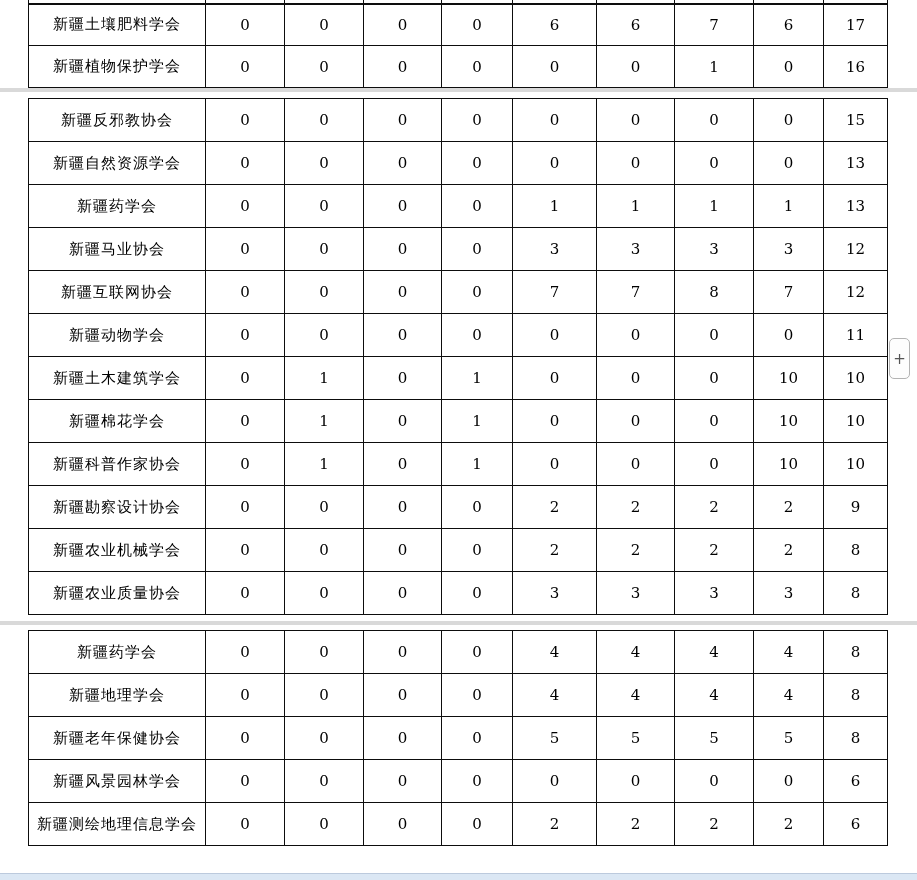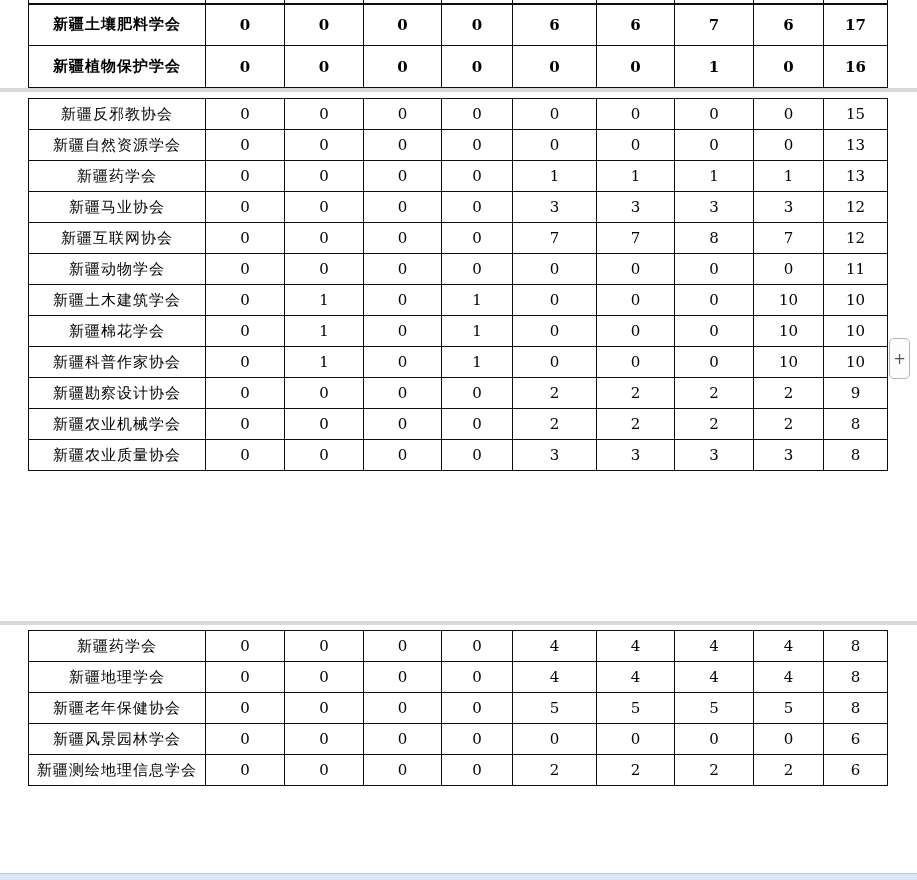--- a/index.html
+++ b/index.html
@@ -31,22 +31,22 @@
     padding: 0;
     text-align: center;
     vertical-align: middle;
     font-size: 15px;
     overflow: hidden;
     white-space: nowrap;
   }
   td.name { letter-spacing: 1px; }
   td.num  { letter-spacing: 0; }
 
-  #sec1 tr { height: 42px; font-weight: bold; }
-  #sec2 tr, #sec3 tr { height: 31px; }
+  #sec1 tr { height: 42px; }
+  #sec2 tr, #sec3 tr { height: 43px; }
 
   
   #sliver { top: -1px; }
   #sliver tr { height: 5px; }
   #sliver td { border-top: none; }
 
   col.c0 { width: 177px; }
   col.c1 { width: 79px; }
   col.c2 { width: 79px; }
   col.c3 { width: 78px; }

